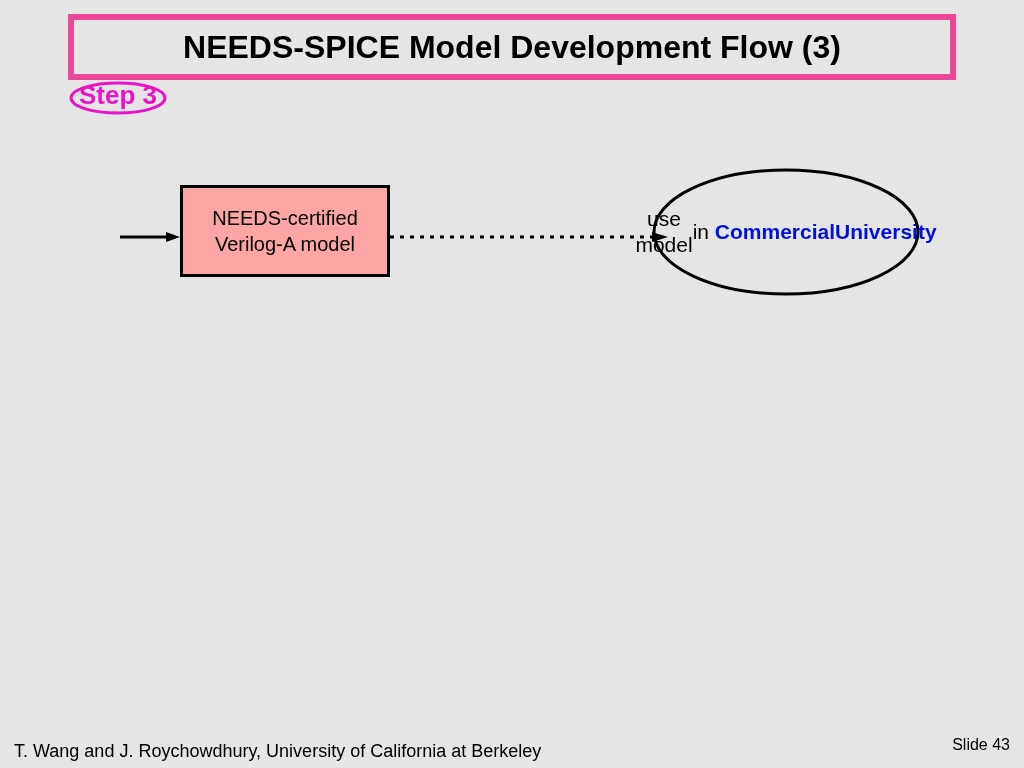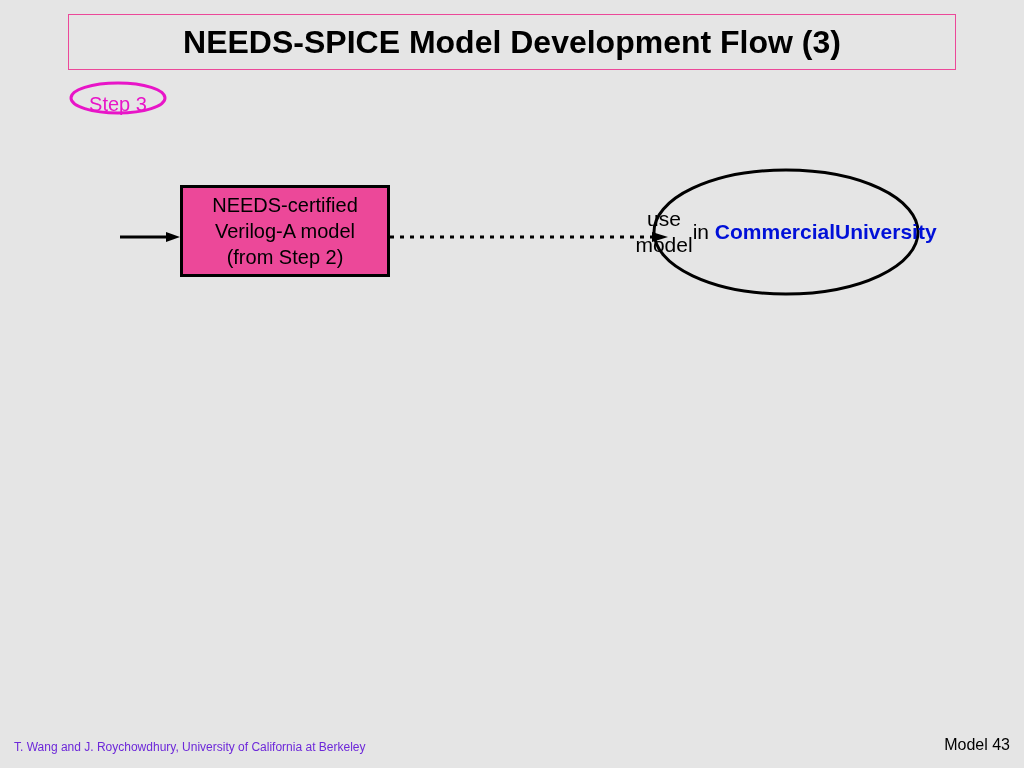--- a/index.html
+++ b/index.html
@@ -9,57 +9,58 @@
       background: #e5e5e5;
       font-family: Arial, Helvetica, sans-serif;
       position: relative;
       overflow: hidden;
     }
     .title-box {
       position: absolute;
       top: 14px;
       left: 68px;
       width: 888px;
-      border: 1px solid #ec4899;
+      border: 6px solid #ec4899;
       padding: 8px 12px;
       text-align: center;
       font-weight: bold;
       font-size: 32px;
       line-height: 1.2;
     }
     .step-badge {
       position: absolute;
       top: 80px;
       left: 68px;
       width: 100px;
       height: 36px;
       color: #e815c8;
-      font-size: 20px;
+      font-size: 26px;
       display: flex;
-      align-items: flex-end;
+      align-items: flex-start;
       justify-content: center;
+      font-weight: bold;
     }
     .step-badge svg {
       position: absolute;
       top: 0; left: 0;
       width: 100%; height: 100%;
     }
     .step-badge span {
       position: relative;
       z-index: 1;
       color: #e815c8;
     }
     .box-node {
       position: absolute;
       top: 185px;
       left: 180px;
       width: 210px;
       height: 92px;
       border: 3px solid #000;
-      background: #ec4899;
+      background: #fca5a5;
       text-align: center;
       font-size: 20px;
       line-height: 1.3;
       display: flex;
       align-items: center;
       justify-content: center;
       padding: 4px;
     }
     .ellipse-node {
       position: absolute;
@@ -102,24 +103,24 @@
     }
     .arrow-dotted {
       position: absolute;
       top: 228px;
       left: 390px;
       width: 278px;
       height: 10px;
     }
     .footer-left {
       position: absolute;
-      bottom: 14px;
+      bottom: 6px;
       left: 14px;
-      font-size: 12px;
-      color: #6d28d9;
+      font-size: 18px;
+      color: #000000;
     }
     .footer-right {
       position: absolute;
       bottom: 14px;
       right: 14px;
       font-size: 16px;
       color: #000;
     }
   </style>
 </head>
@@ -140,21 +141,20 @@
   <svg viewBox="0 0 60 10" width="60" height="10">
     <line x1="0" y1="5" x2="46" y2="5" stroke="#000" stroke-width="3"></line>
     <polygon points="46,0 60,5 46,10" fill="#000"></polygon>
   </svg>
 </div>
 
 <div class="box-node">
   <div>
     <div>NEEDS-certified</div>
     <div>Verilog-A model</div>
-    <div>(from Step 2)</div>
   </div>
 </div>
 
 <div class="arrow-dotted">
   <svg viewBox="0 0 278 10" width="278" height="10">
     <line x1="0" y1="5" x2="262" y2="5" stroke="#000" stroke-width="3" stroke-dasharray="4,6"></line>
     <polygon points="262,0 278,5 262,10" fill="#000"></polygon>
   </svg>
 </div>
 
@@ -166,14 +166,14 @@
     <div>use model</div>
     <div class="line2">
       <span>in </span><span class="emph">Commercial</span>
     </div>
     <div class="line3 emph">University</div>
   </div>
 </div>
 
 <div class="footer-left">T. Wang and J. Roychowdhury,  University of California at Berkeley</div>
 <div class="footer-right">
-  <span>Model </span><span>43</span>
+  <span>Slide </span><span>43</span>
 </div>
 
 </body></html>

